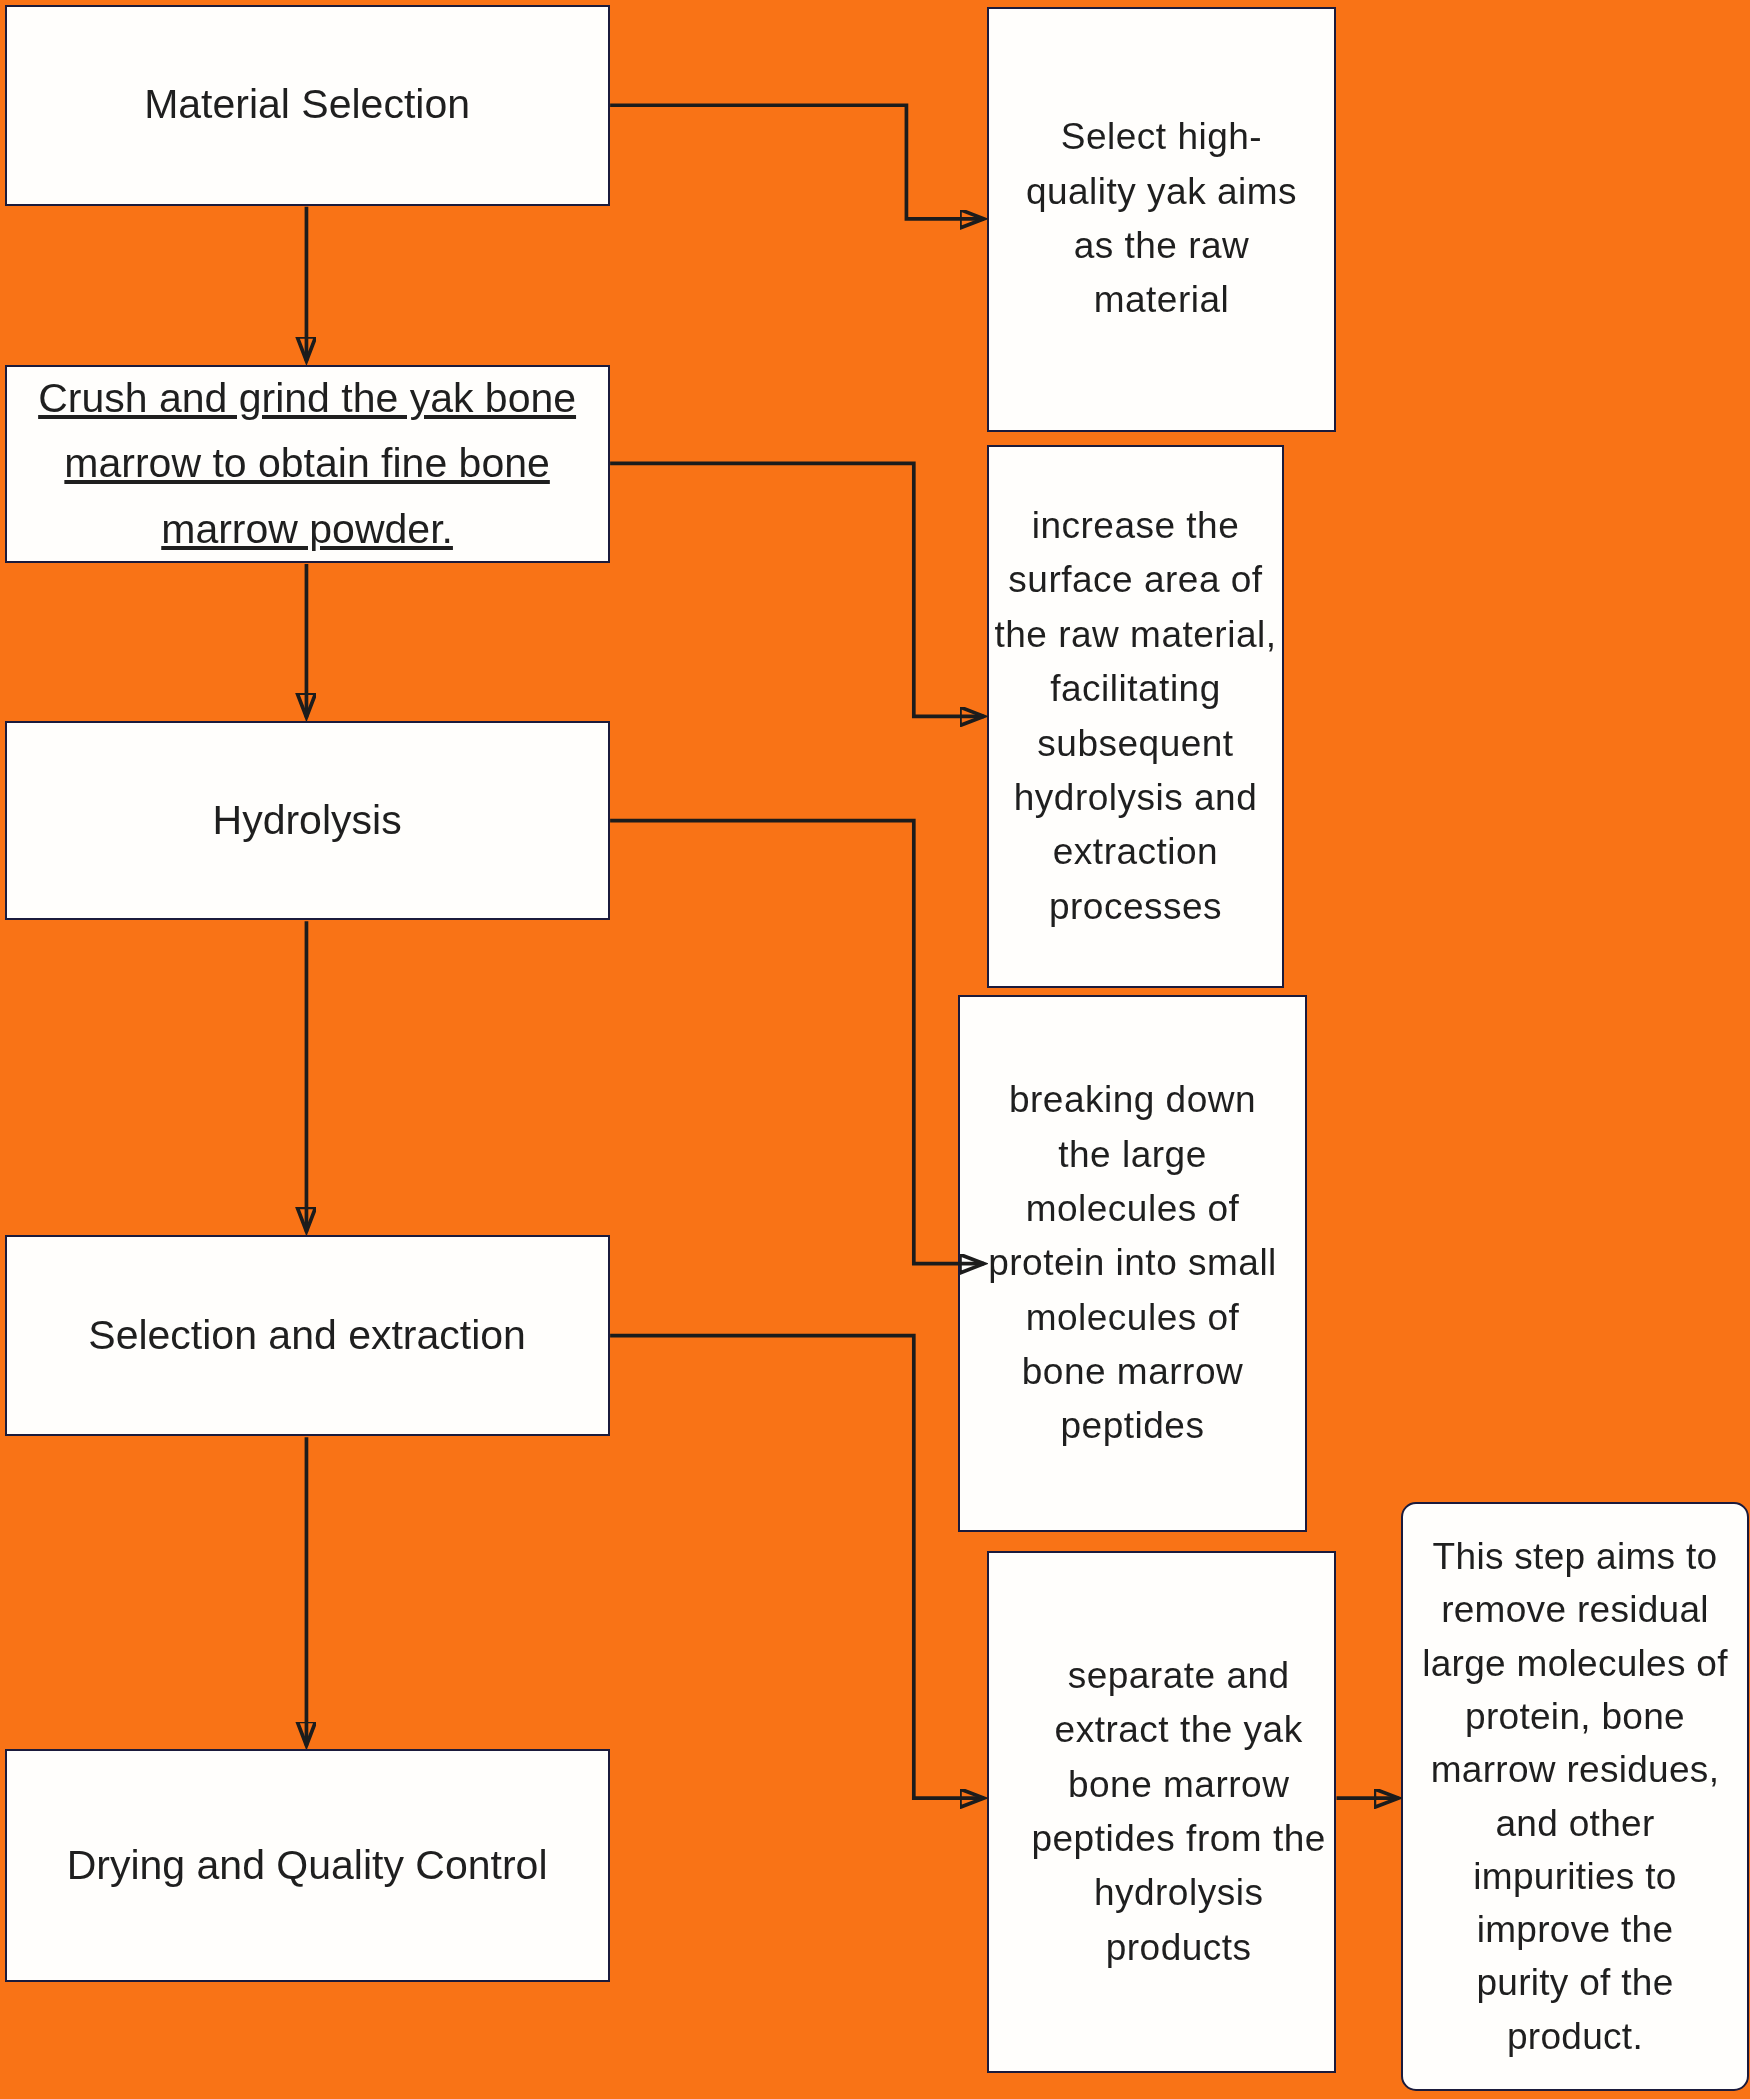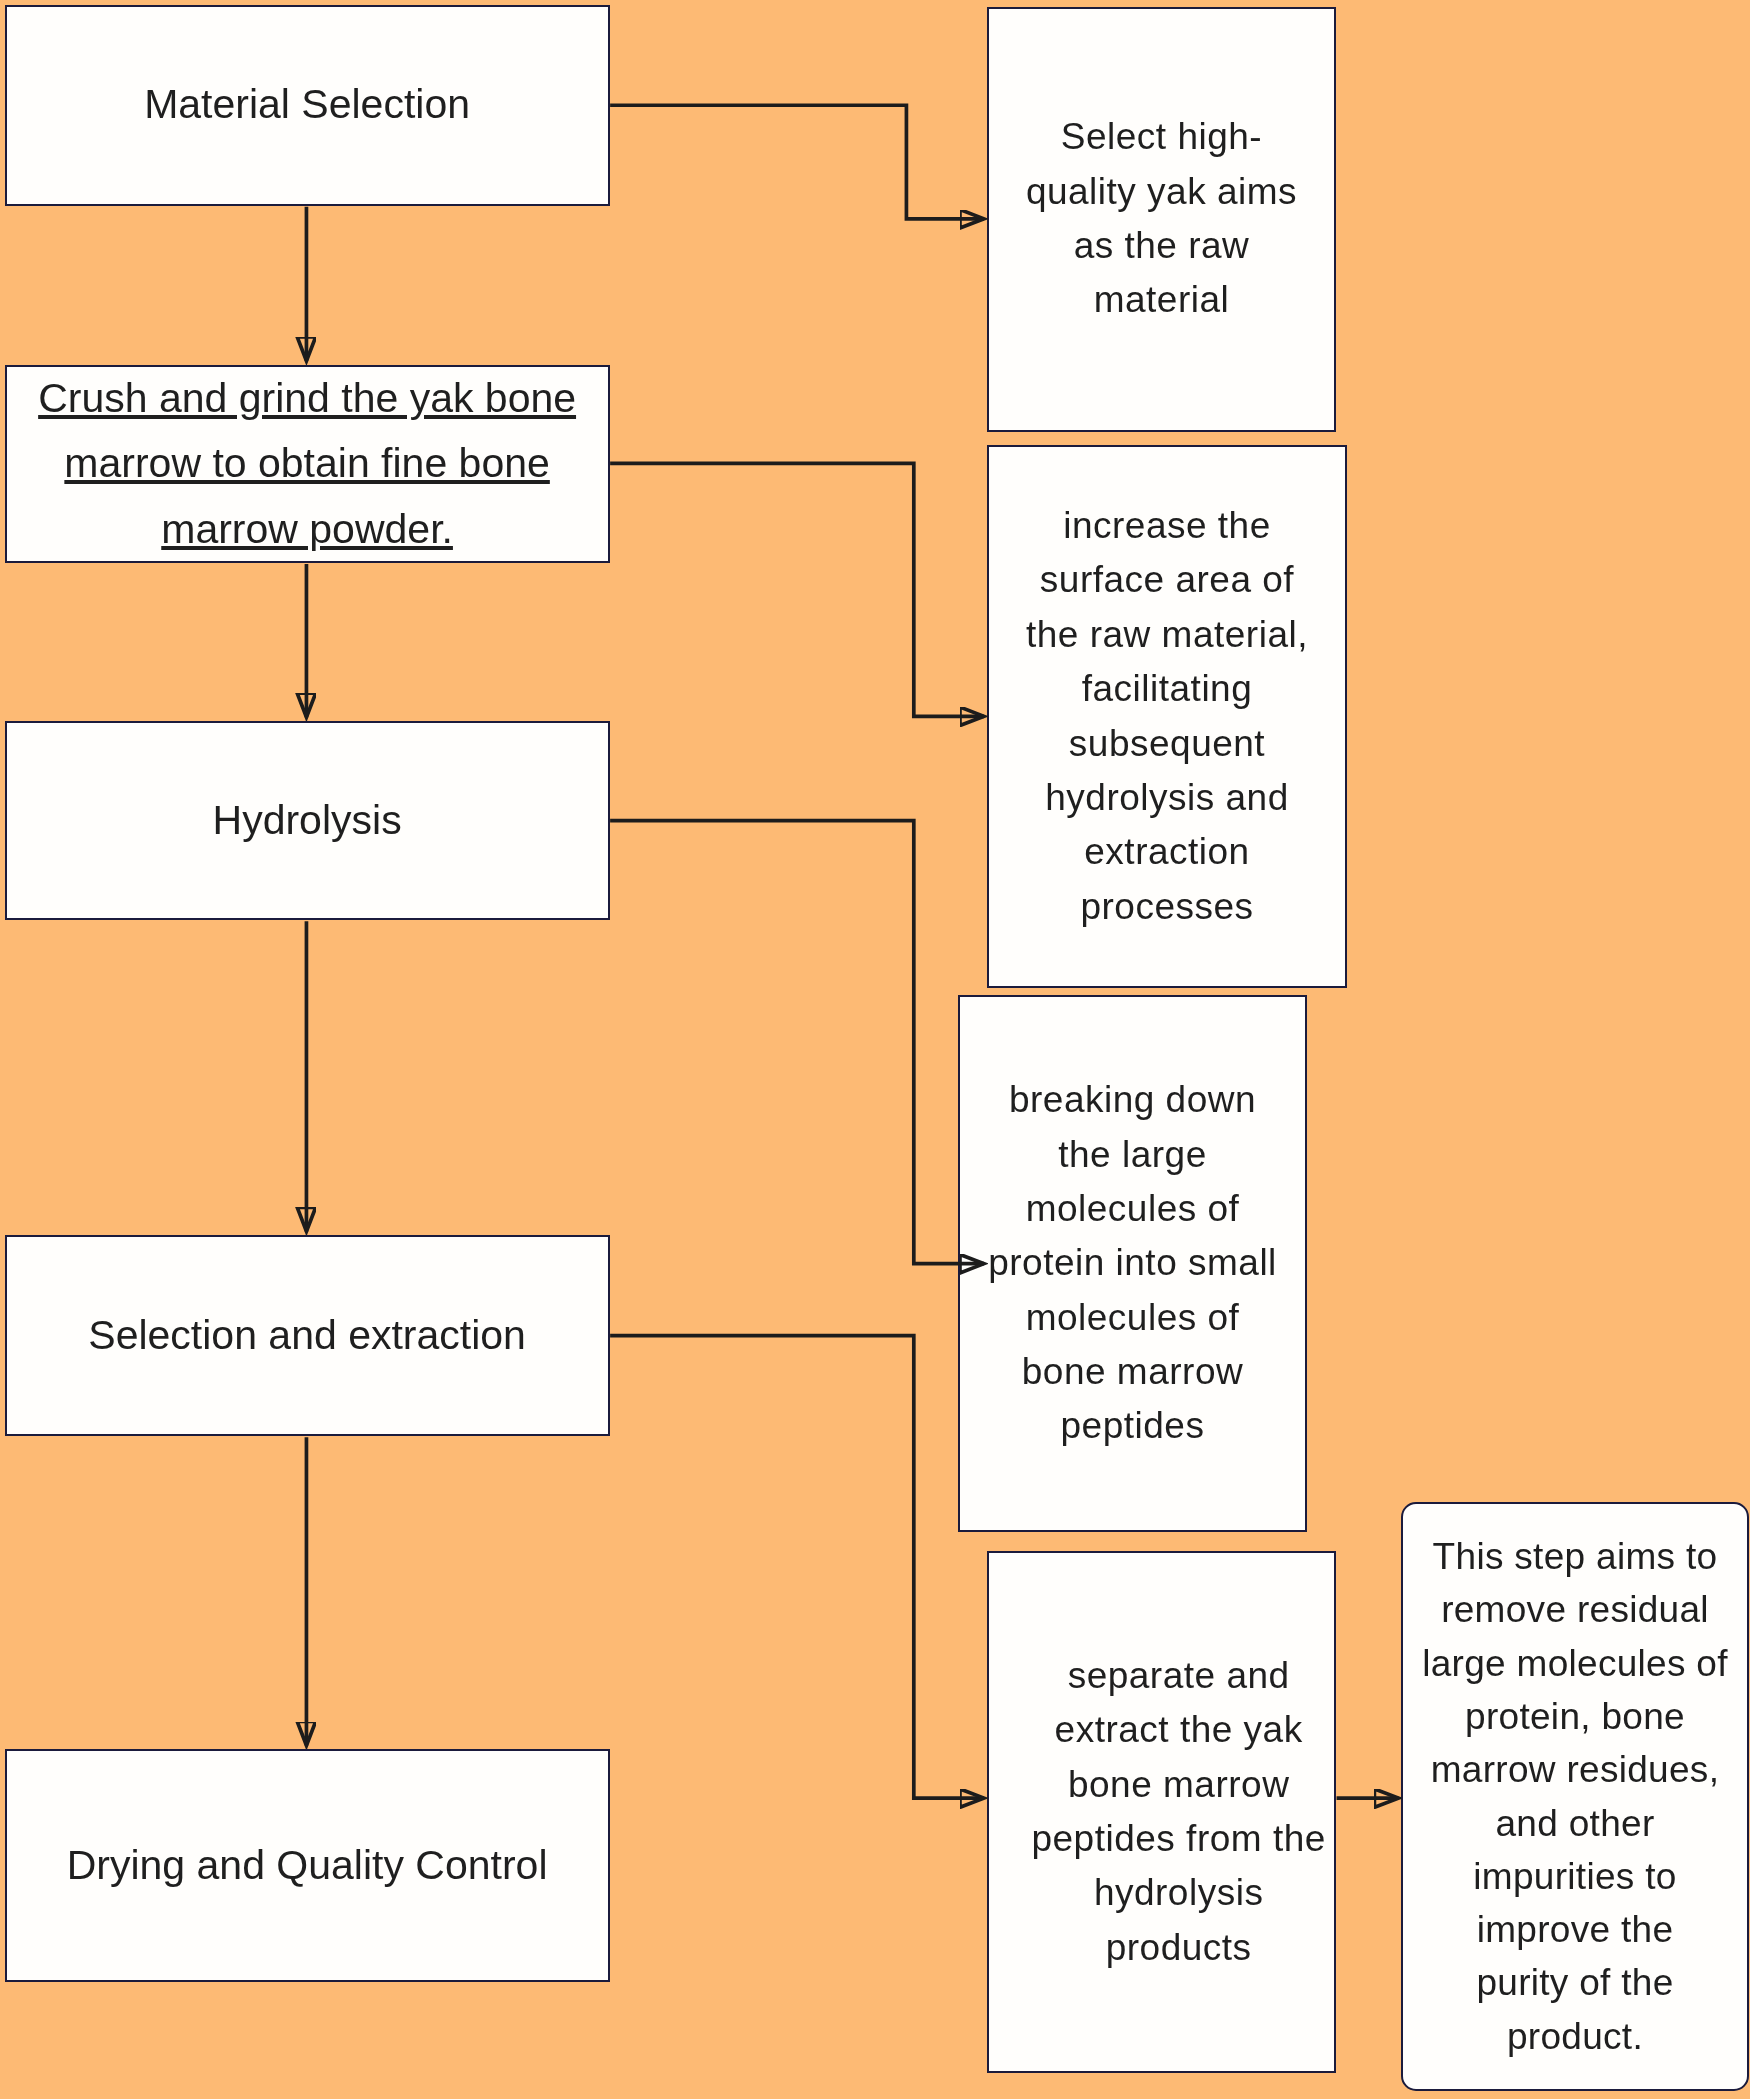--- a/index.html
+++ b/index.html
@@ -1,17 +1,17 @@
 <!DOCTYPE html>
 <html style="font-size:14.8px"><head>
 <meta charset="utf-8">
 <style>
   html,body{margin:0;padding:0;background:#ffffff;}
   .canvas{
-    position:relative;width:1751px;height:2100px;background:#fdba74;
+    position:relative;width:1751px;height:2100px;background:#f97316;
     font-family:"Liberation Sans", sans-serif;color:#1f1f1f;overflow:hidden;
   }
   .box{
     position:absolute;box-sizing:border-box;border:2.8px solid #1b1b3c;background:#fffefc;
     display:flex;align-items:center;justify-content:center;text-align:center;
     white-space:pre-line;z-index:1;
   }
   .step{font-size:41px;line-height:1.6;padding:0 20px;}
   .detail{font-size:37px;line-height:1.47;letter-spacing:0.5px;padding:0 3.7px;}
   .note{font-size:37px;line-height:1.44;letter-spacing:0.3px;padding:0 5.5px;border-radius:15px;}
@@ -33,21 +33,21 @@
 
   <div class="box step" style="left:4.6px;top:1235px;width:605px;height:201px;">Selection and extraction</div>
 
   <div class="box step" style="left:4.6px;top:1749px;width:605px;height:233px;">Drying and Quality Control</div>
 
   <div class="box detail" style="left:987px;top:6.5px;width:349px;height:425px;">Select high-
 quality yak aims
 as the raw
 material</div>
 
-  <div class="box detail" style="left:987px;top:445px;width:360px;height:543px;">increase the
+  <div class="box detail" style="left:987px;top:445px;width:297px;height:543px;">increase the
 surface area of
 the raw material,
 facilitating
 subsequent
 hydrolysis and
 extraction
 processes</div>
 
   <div class="box detail" style="left:958px;top:995px;width:349px;height:537px;">breaking down
 the large

